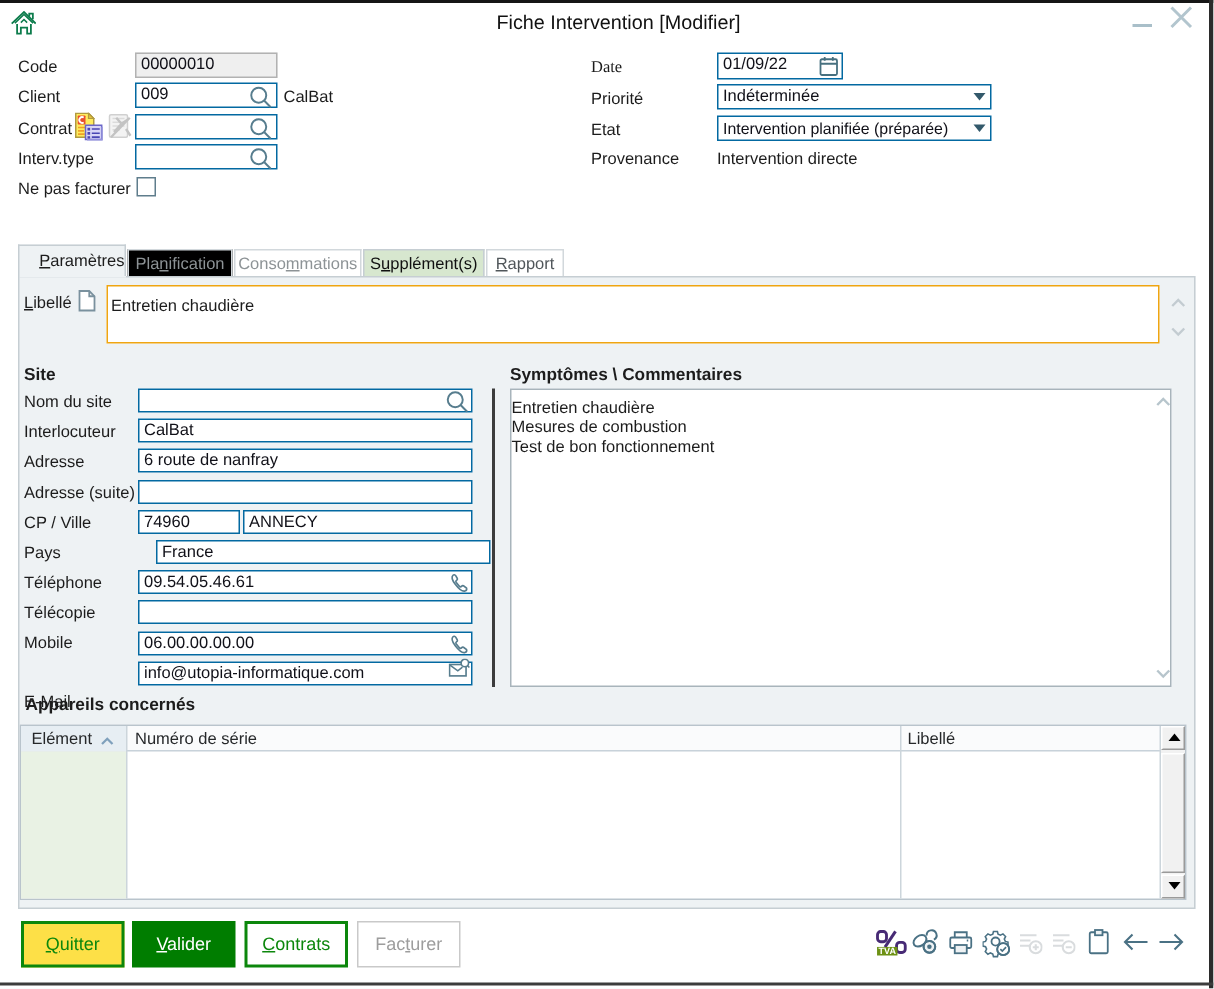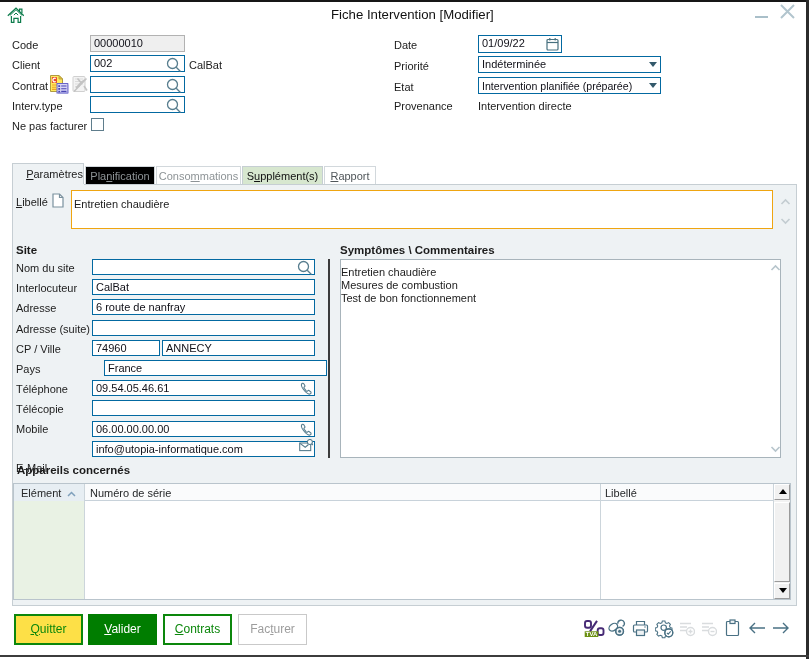--- a/index.html
+++ b/index.html
@@ -42,21 +42,21 @@
 
 <div class="abs" style="left:755px;top:16px;width:13px;height:2px;background:#a9bfc9;"></div>
 <svg class="ico" style="left:779px;top:3px;" width="17" height="17" viewBox="0 0 17 17" stroke="#b2c5ce" stroke-width="2">
 <path d="M2 2 L15 15 M15 2 L2 15"></path>
 </svg>
 
 <div class="lbl" style="left:12px;top:39px;">Code</div>
 <div class="inp" style="left:90px;top:35px;width:95px;height:17px;background:#efefef;border-color:#b2b2b2;">00000010</div>
 
 <div class="lbl" style="left:12px;top:59px;">Client</div>
-<div class="inp" style="left:90px;top:55px;width:95px;height:17px;">002</div>
+<div class="inp" style="left:90px;top:55px;width:95px;height:17px;">009</div>
 <svg class="ico mag" style="left:166px;top:57px;">
     <use href="#mag"></use>
   </svg>
 <div class="lbl" style="left:189px;top:59px;">CalBat</div>
 
 <div class="lbl" style="left:12px;top:80px;">Contrat</div>
 <svg class="ico" style="left:50px;top:75px;" width="19" height="19" viewBox="0 0 19 19">
 <path d="M0.5 0.5 H9 L12.5 4 V16.5 H0.5 Z" fill="#ffec5e" stroke="#b09a40" stroke-width="1"></path>
 <path d="M9 0.5 L12.5 4 H9 Z" fill="#e8c23a" stroke="#b09a40" stroke-width="0.8"></path>
 <rect x="1.8" y="2" width="5.2" height="6" rx="0.5" fill="#e8502d"></rect>
@@ -81,21 +81,21 @@
 
 <div class="lbl" style="left:12px;top:100px;">Interv.type</div>
 <div class="inp" style="left:90px;top:96px;width:95px;height:17px;"></div>
 <svg class="ico mag" style="left:166px;top:98px;">
     <use href="#mag"></use>
   </svg>
 
 <div class="lbl" style="left:12px;top:120px;">Ne pas facturer</div>
 <div class="abs" style="left:91px;top:118px;width:13px;height:13px;border:1px solid #5f7d8c;background:#fff;"></div>
 
-<div class="lbl" style="left:394px;top:39px;">Date</div>
+<div class="lbl" style="left:394px;top:39px;font-family:Liberation Serif, serif;">Date</div>
 <div class="inp" style="left:478px;top:35px;width:84px;height:18px;">01/09/22</div>
 <svg class="ico" style="left:546px;top:37px;" width="13" height="14" viewBox="0 0 13 14" fill="none" stroke="#47707f" stroke-width="1.2">
 <rect x="1" y="2.5" width="11" height="10.5" rx="1"></rect>
 <path d="M1 5.5 H12"></path>
 <path d="M3.8 1 V3.5 M9.2 1 V3.5"></path>
 </svg>
 <div class="lbl" style="left:394px;top:60px;">Priorité</div>
 <div class="inp" style="left:478px;top:56px;width:183px;height:17px;">Indéterminée</div>
 <div class="abs" style="left:649px;top:62px;width:0;height:0;border-left:4.5px solid transparent;border-right:4.5px solid transparent;border-top:5px solid #33596b;"></div>
 <div class="lbl" style="left:394px;top:81px;">Etat</div>

